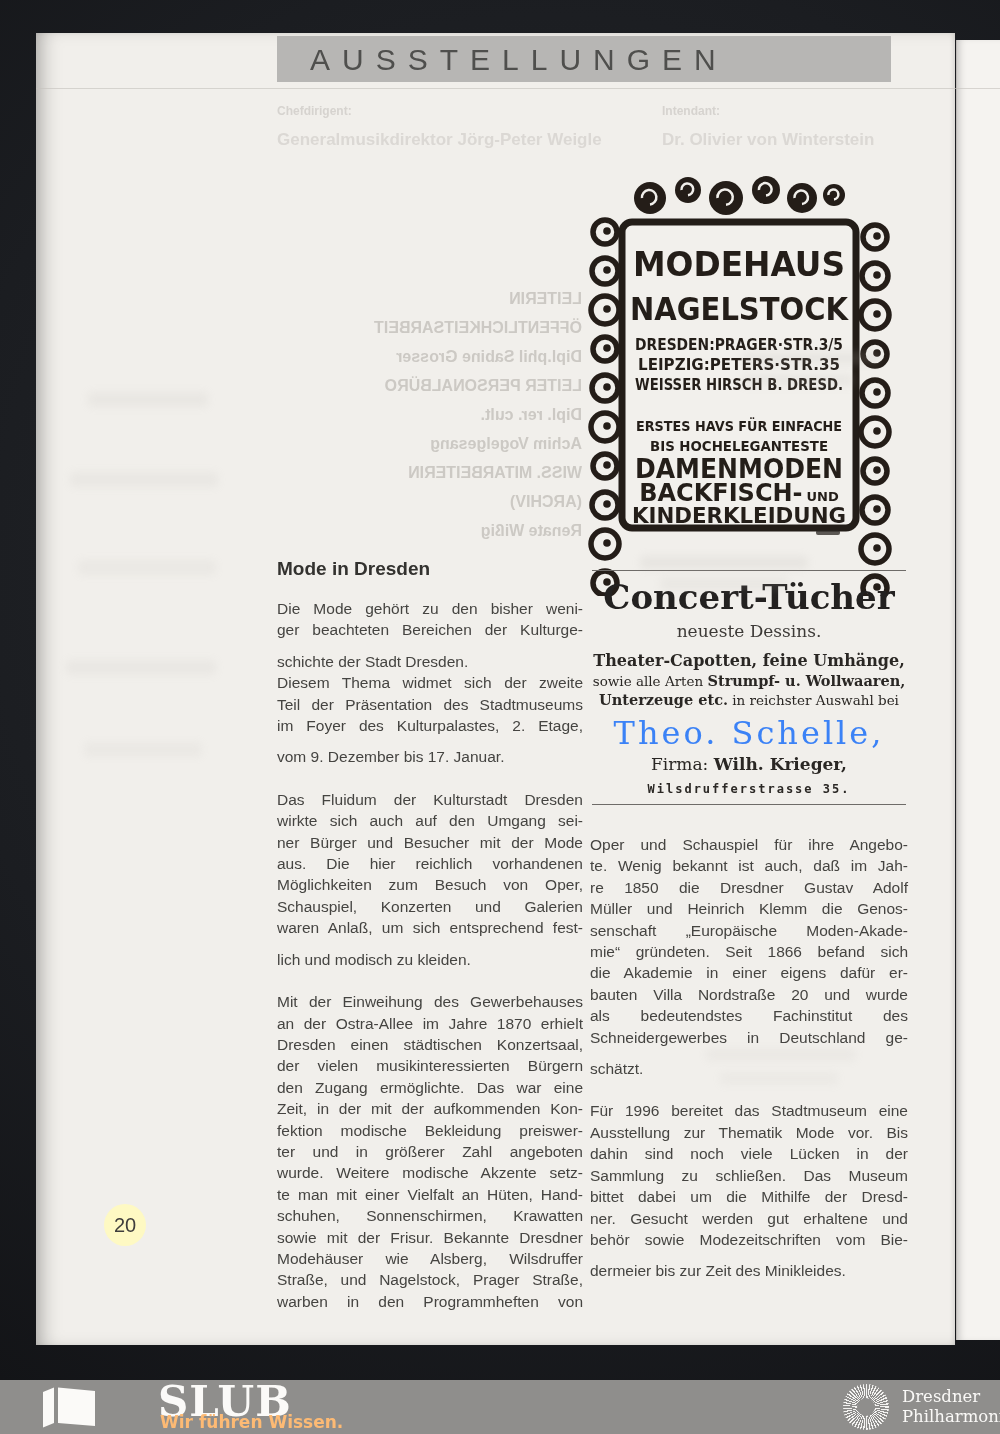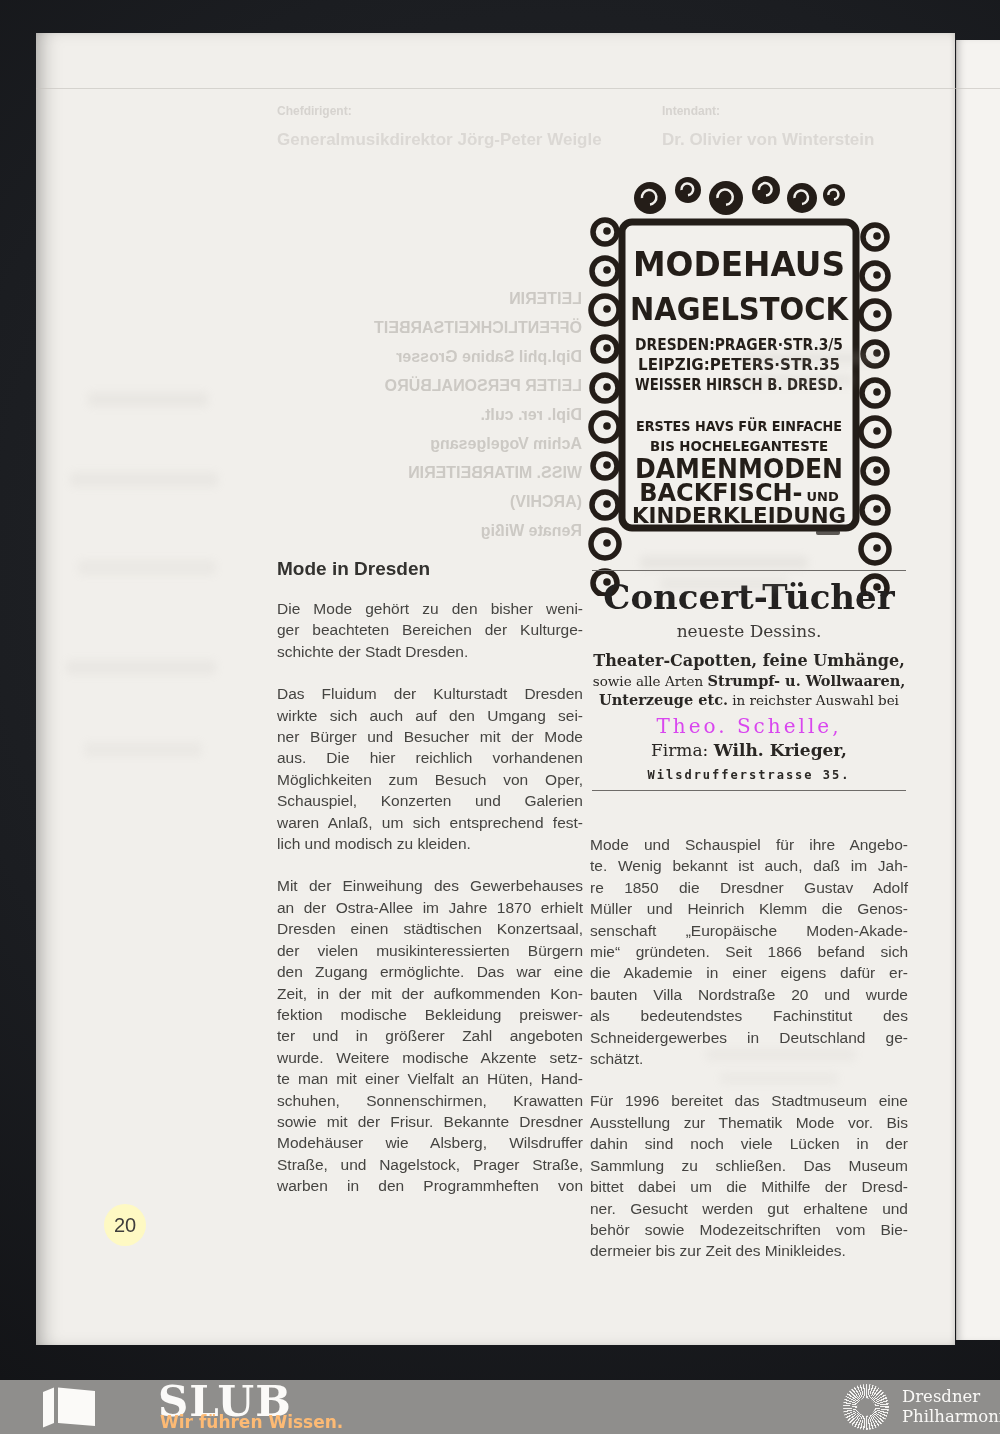--- a/index.html
+++ b/index.html
@@ -30,36 +30,36 @@
   .sm{position:absolute;background:#b4b1ac;border-radius:4px;filter:blur(4px);pointer-events:none;}
 
   
   .article-heading{position:absolute;left:277px;top:558px;font-size:19px;font-weight:bold;color:#33322f;}
   .col{position:absolute;font-size:15.5px;line-height:21.4px;color:#454441;}
   #col-left{left:277px;top:598px;width:306px;}
   #col-right{left:590px;top:834px;width:318px;}
   .para{margin-bottom:21px;}
   .para.tight{margin-top:-21px;}
   .jline{text-align:justify;text-align-last:justify;}
-  .jline.lastline{text-align-last:left;}
+  .jline.lastline{text-align-last:left;margin-top:10px;}
 
   
   #nag-ad{position:absolute;left:588px;top:168px;width:304px;height:428px;}
   #nag-ad text{font-family:"DejaVu Sans",sans-serif;font-weight:bold;fill:#241e19;}
 
   
   #schelle-ad{position:absolute;left:590px;top:570px;width:318px;color:#2a2724;
               font-family:"DejaVu Serif",serif;text-align:center;}
   .ad-rule{height:0;border-top:1.5px solid #6e6b68;margin:0 2px;}
   .sch-title{font-size:34px;font-weight:bold;letter-spacing:0;margin-top:6px;color:#232120;}
   .sch-sub{font-size:17px;margin-top:4px;color:#3d3a37;}
   .sch-l1{font-size:16px;font-weight:bold;margin-top:10px;}
   .sch-l2,.sch-l3{font-size:13.5px;margin-top:2px;}
   .sch-l2 b,.sch-l3 b{font-size:14.5px;}
-  .sch-name{font-size:20px;letter-spacing:3px;margin-top:6px;color:#d946ef;}
+  .sch-name{font-size:32px;letter-spacing:3px;margin-top:6px;color:#3b82f6;}
   .sch-firma{font-size:17px;margin-top:2px;}
   .sch-addr{font-family:"DejaVu Sans Mono",monospace;font-weight:bold;font-size:12px;
             letter-spacing:2px;margin:8px 0 8px 0;color:#2b2825;}
 
   
   .page-num{position:absolute;left:104px;top:1204px;width:42px;height:42px;border-radius:50%;
             background:#fef9c3;color:#3f3e3c;font-size:20px;display:flex;align-items:center;justify-content:center;}
 
   
   .footer-bar{position:absolute;left:0;top:1380px;width:1000px;height:54px;background:#8f8e8c;}
@@ -76,20 +76,23 @@
 </style>
 </head>
 <body>
 
 <div id="stage">
 
   <div class="paper"></div>
   <div class="paper-sliver"></div>
   <div class="hairline"></div>
 
+  <div class="header-bar">
+    <div class="header-title">AUSSTELLUNGEN</div>
+  </div>
 
   <div class="bt bt-label" style="left:277px;top:104px;">Chefdirigent:</div>
   <div class="bt bt-name" style="left:277px;top:130px;">Generalmusikdirektor Jörg-Peter Weigle</div>
   <div class="bt bt-label" style="left:662px;top:104px;">Intendant:</div>
   <div class="bt bt-name" style="left:662px;top:130px;">Dr. Olivier von Winterstein</div>
 
   <div id="mirror-block">
       <div class="mline">LEITERIN</div>
       <div class="mline">ÖFFENTLICHKEITSARBEIT</div>
       <div class="mline">Dipl.phil Sabine Grosser</div>
@@ -193,20 +196,26 @@
     <div class="ad-rule"></div>
   </div>
 
   <div class="article-heading">Mode in Dresden</div>
   <div class="col" id="col-left">
       <div class="para">
         <div class="jline">Die Mode gehört zu den bisher weni-</div>
         <div class="jline">ger beachteten Bereichen der Kulturge-</div>
         <div class="jline lastline">schichte der Stadt Dresden.</div>
       </div>
+      <div class="para tight">
+        <div class="jline">Diesem Thema widmet sich der zweite</div>
+        <div class="jline">Teil der Präsentation des Stadtmuseums</div>
+        <div class="jline">im Foyer des Kulturpalastes, 2. Etage,</div>
+        <div class="jline lastline">vom 9. Dezember bis 17. Januar.</div>
+      </div>
       <div class="para">
         <div class="jline">Das Fluidum der Kulturstadt Dresden</div>
         <div class="jline">wirkte sich auch auf den Umgang sei-</div>
         <div class="jline">ner Bürger und Besucher mit der Mode</div>
         <div class="jline">aus. Die hier reichlich vorhandenen</div>
         <div class="jline">Möglichkeiten zum Besuch von Oper,</div>
         <div class="jline">Schauspiel, Konzerten und Galerien</div>
         <div class="jline">waren Anlaß, um sich entsprechend fest-</div>
         <div class="jline lastline">lich und modisch zu kleiden.</div>
       </div>
@@ -223,21 +232,21 @@
         <div class="jline">te man mit einer Vielfalt an Hüten, Hand-</div>
         <div class="jline">schuhen, Sonnenschirmen, Krawatten</div>
         <div class="jline">sowie mit der Frisur. Bekannte Dresdner</div>
         <div class="jline">Modehäuser wie Alsberg, Wilsdruffer</div>
         <div class="jline">Straße, und Nagelstock, Prager Straße,</div>
         <div class="jline">warben in den Programmheften von</div>
       </div>
     </div>
   <div class="col" id="col-right">
       <div class="para">
-        <div class="jline">Mode und Schauspiel für ihre Angebo-</div>
+        <div class="jline">Oper und Schauspiel für ihre Angebo-</div>
         <div class="jline">te. Wenig bekannt ist auch, daß im Jah-</div>
         <div class="jline">re 1850 die Dresdner Gustav Adolf</div>
         <div class="jline">Müller und Heinrich Klemm die Genos-</div>
         <div class="jline">senschaft „Europäische Moden-Akade-</div>
         <div class="jline">mie“ gründeten. Seit 1866 befand sich</div>
         <div class="jline">die Akademie in einer eigens dafür er-</div>
         <div class="jline">bauten Villa Nordstraße 20 und wurde</div>
         <div class="jline">als bedeutendstes Fachinstitut des</div>
         <div class="jline">Schneidergewerbes in Deutschland ge-</div>
         <div class="jline lastline">schätzt.</div>

